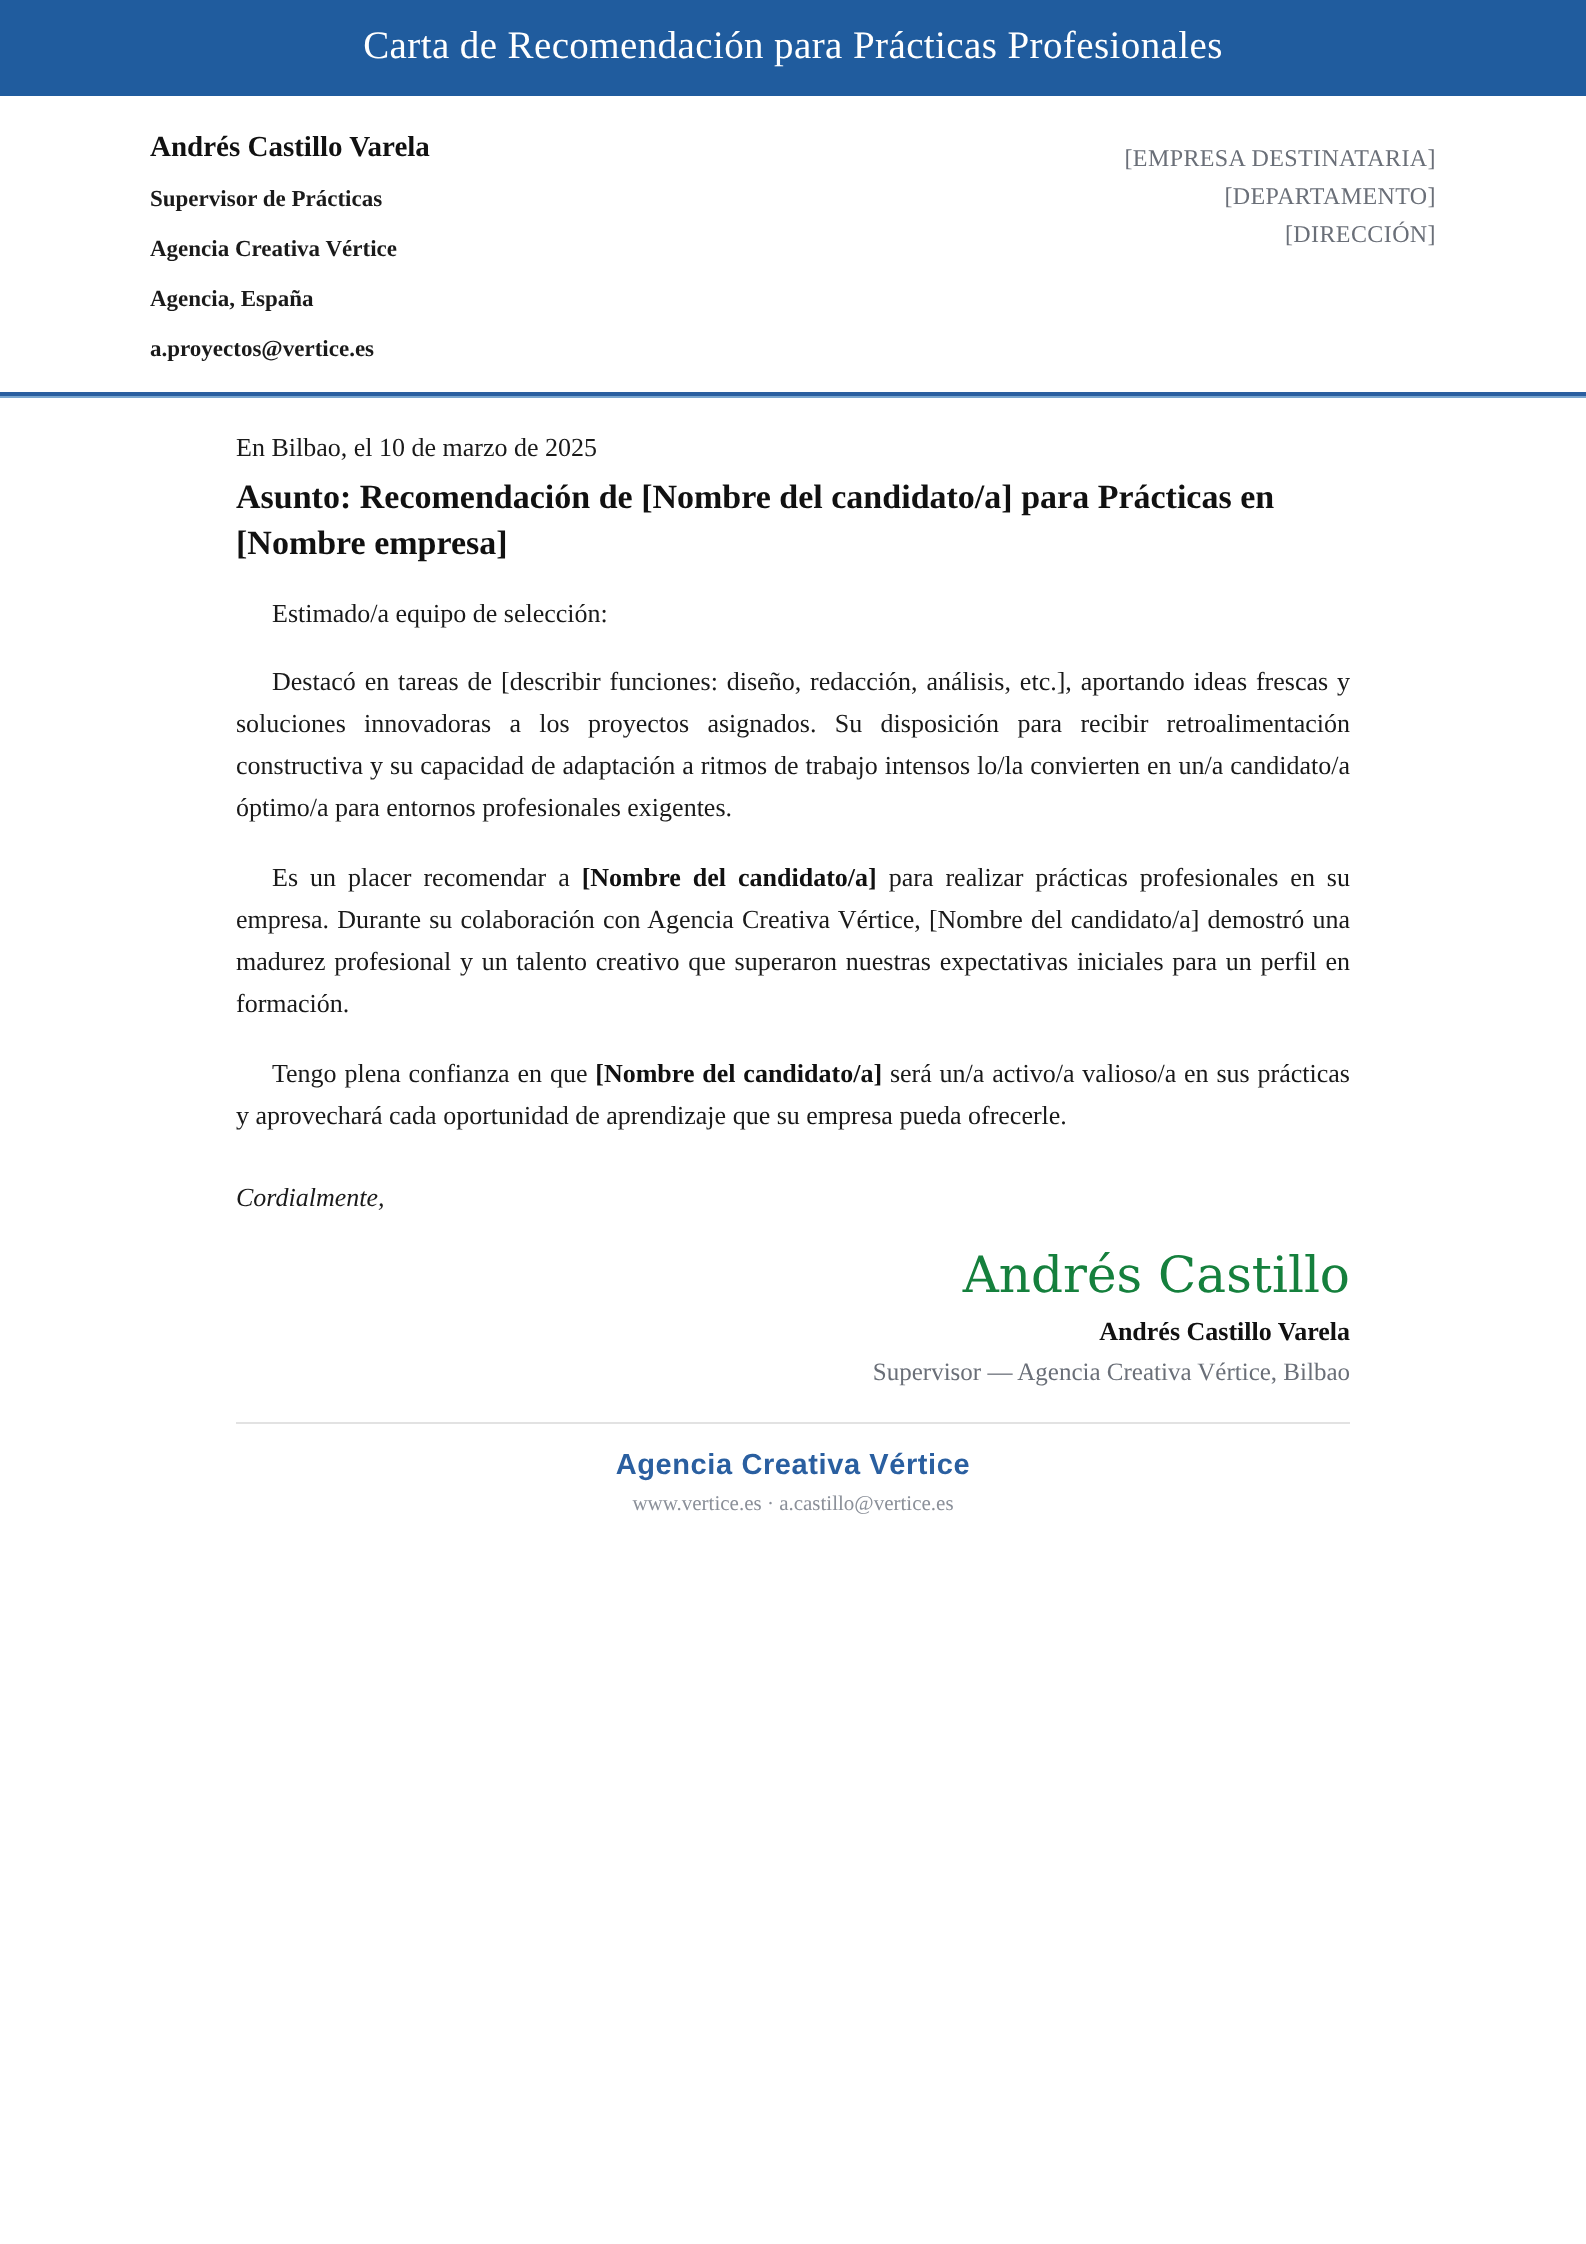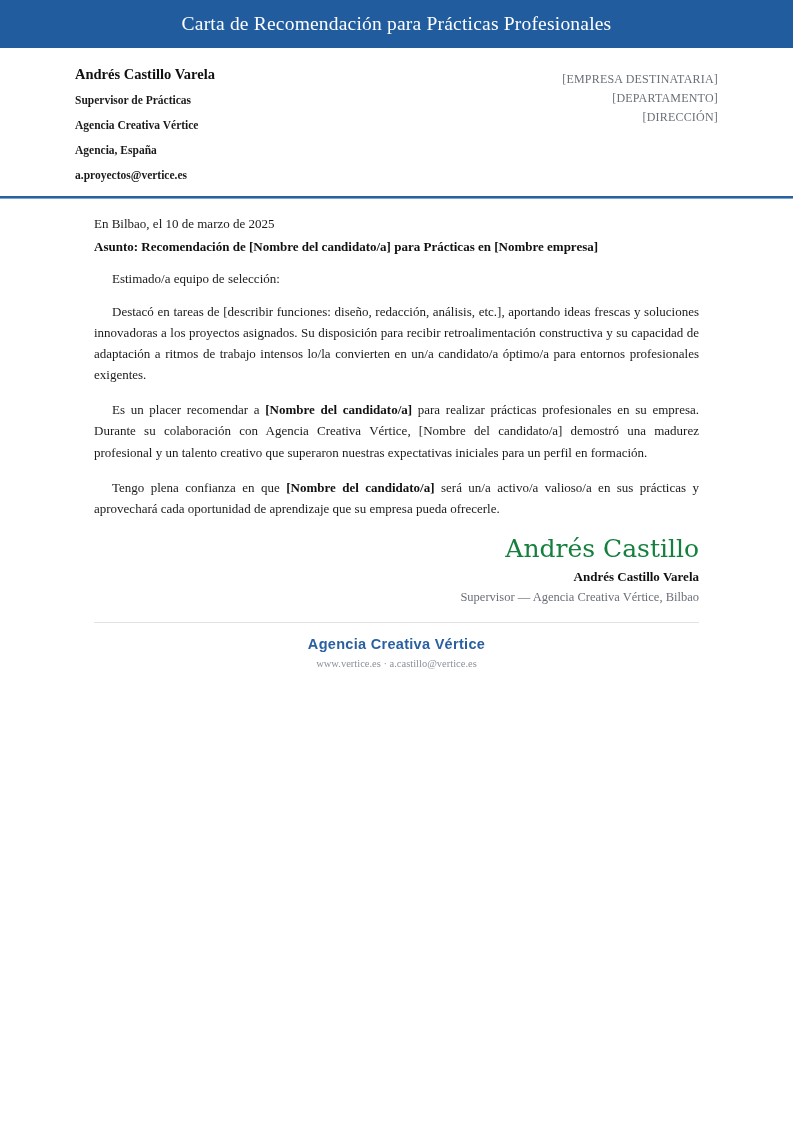--- a/index.html
+++ b/index.html
@@ -85,33 +85,33 @@
     height: 2px;
     background: #2a5fa0;
   }
   .divider-thin {
     height: 1px;
     background: #7ba7d0;
   }
 
   
   .letter {
-    padding: 0 94px;
+    padding: 0 118px;
   }
   .date-line {
     font-family: "Liberation Serif", serif;
     font-size: 13px;
     color: #1a1a1a;
     margin-top: 16px;
     line-height: 1.35;
   }
   .subject-line {
     font-family: "Liberation Serif", serif;
     font-weight: bold;
-    font-size: 13px;
+    font-size: 17px;
     color: #111111;
     margin-top: 6px;
     line-height: 1.35;
   }
   .greeting {
     font-family: "Liberation Serif", serif;
     font-size: 13px;
     color: #1a1a1a;
     margin-top: 14px;
     text-indent: 18px;
@@ -224,20 +224,21 @@
     <div class="date-line">En Bilbao, el 10 de marzo de 2025</div>
     <div class="subject-line">Asunto: Recomendación de [Nombre del candidato/a] para Prácticas en [Nombre empresa]</div>
     <div class="greeting">Estimado/a equipo de selección:</div>
 
     <p class="para">Destacó en tareas de [describir funciones: diseño, redacción, análisis, etc.], aportando ideas frescas y soluciones innovadoras a los proyectos asignados. Su disposición para recibir retroalimentación constructiva y su capacidad de adaptación a ritmos de trabajo intensos lo/la convierten en un/a candidato/a óptimo/a para entornos profesionales exigentes.</p>
 
     <p class="para"><span>Es un placer recomendar a </span><b>[Nombre del candidato/a]</b><span> para realizar prácticas profesionales en su empresa. Durante su colaboración con Agencia Creativa Vértice, [Nombre del candidato/a] demostró una madurez profesional y un talento creativo que superaron nuestras expectativas iniciales para un perfil en formación.</span></p>
 
     <p class="para"><span>Tengo plena confianza en que </span><b>[Nombre del candidato/a]</b><span> será un/a activo/a valioso/a en sus prácticas y aprovechará cada oportunidad de aprendizaje que su empresa pueda ofrecerle.</span></p>
 
+    <div class="closing">Cordialmente,</div>
 
     <div class="signature">
       <div class="signature-script">Andrés Castillo</div>
       <div class="signature-name">Andrés Castillo Varela</div>
       <div class="signature-role">Supervisor — Agencia Creativa Vértice, Bilbao</div>
     </div>
 
     <div class="footer">
       <div class="footer-org">Agencia Creativa Vértice</div>
       <div class="footer-contact">www.vertice.es · a.castillo@vertice.es</div>

